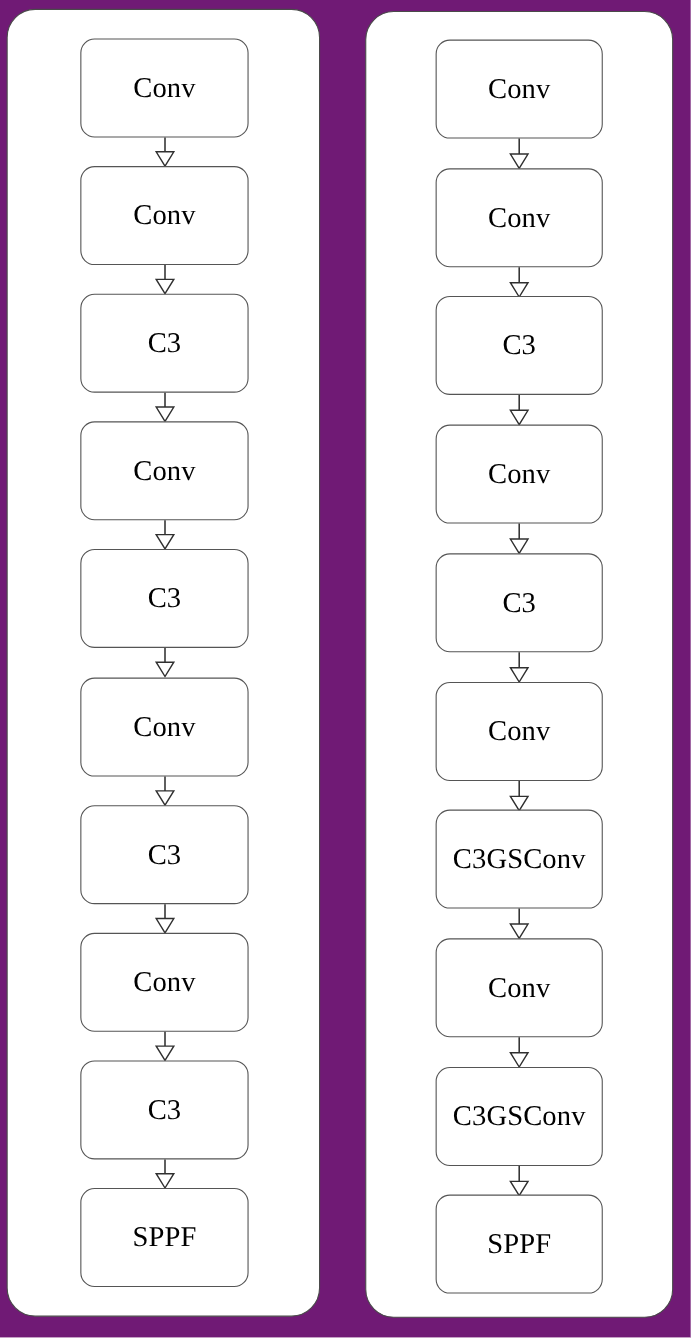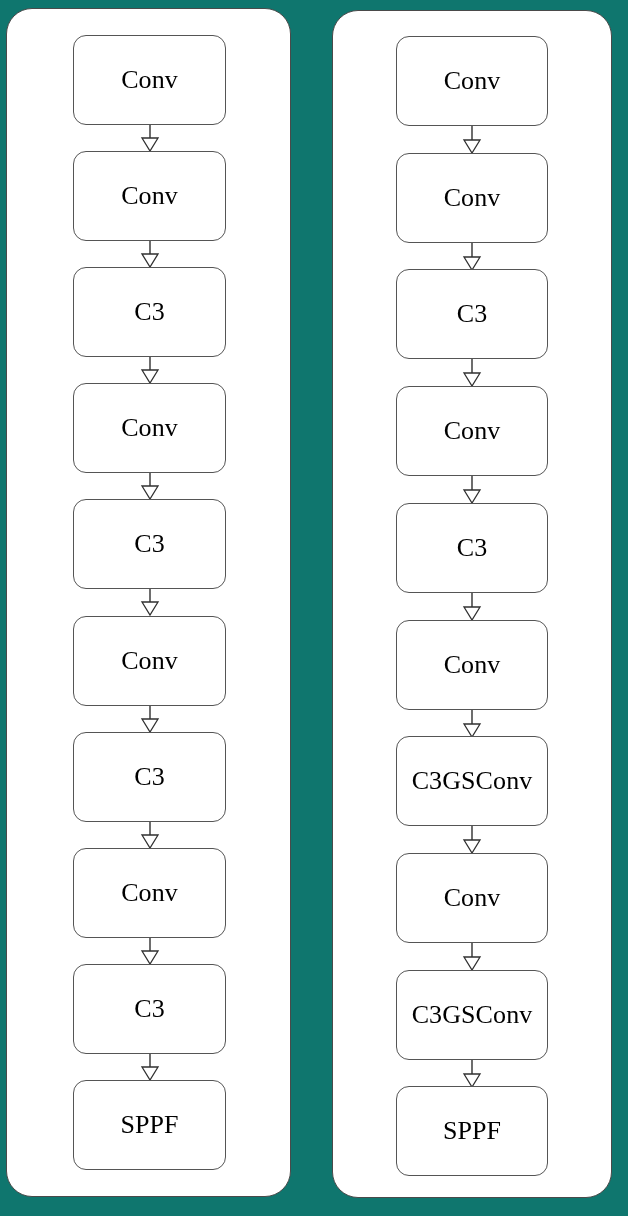--- a/index.html
+++ b/index.html
@@ -11,21 +11,21 @@
     width: 628px;
     height: 1216px;
     font-family: "Liberation Serif", "DejaVu Serif", serif;
     overflow: hidden;
   }
 
   #diagram {
     position: relative;
     width: 628px;
     height: 1216px;
-    background: #0f766e;
+    background: #701a75;
   }
 
   .panel {
     position: absolute;
     box-sizing: border-box;
     border: 1px solid #4a4a4a;
     border-radius: 26px;
     background: #ffffff;
   }
 

